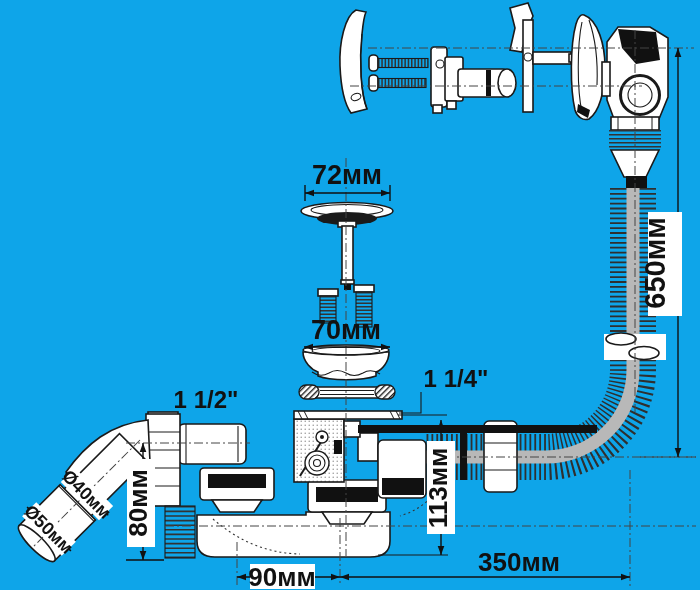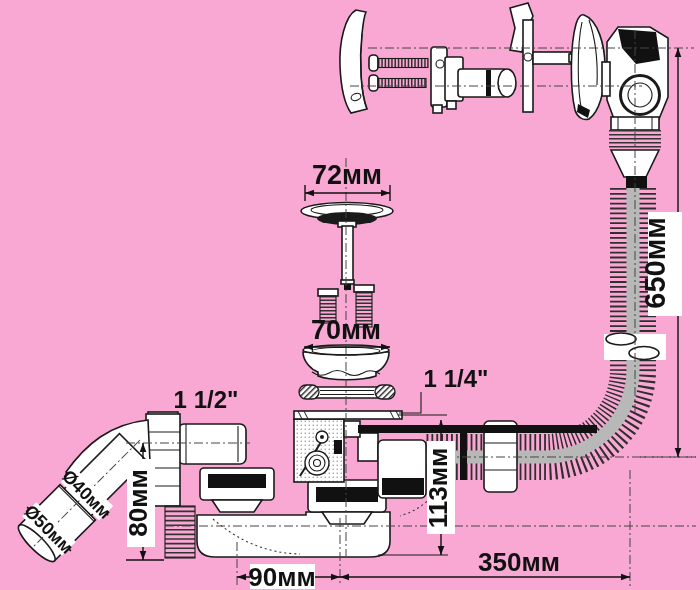--- a/index.html
+++ b/index.html
@@ -1,16 +1,16 @@
 <!DOCTYPE html>
 <html><head>
 <meta charset="utf-8">
 <style>
   html,body{margin:0;padding:0;background:#ffffff;}
-  .stage{position:relative;width:700px;height:590px;background:#f9a8d4;overflow:hidden;
+  .stage{position:relative;width:700px;height:590px;background:#0ea5e9;overflow:hidden;
          font-family:"Liberation Sans", sans-serif;}
   svg{display:block;}
   .dimtext{font-family:"Liberation Sans", sans-serif;font-weight:700;fill:#111;}
   .outl{fill:#ffffff;stroke:#1a1a1a;stroke-width:1.6;}
   .outl-thin{fill:none;stroke:#1a1a1a;stroke-width:1.1;}
   .solid{fill:#111;stroke:none;}
   .cl{fill:none;stroke:#444;stroke-width:1;stroke-dasharray:9 3 2 3;}
   .dimline{fill:none;stroke:#111;stroke-width:1.4;}
   .arrow{fill:#111;stroke:none;}
   .dotline{fill:none;stroke:#333;stroke-width:1.1;stroke-dasharray:2 3;}

